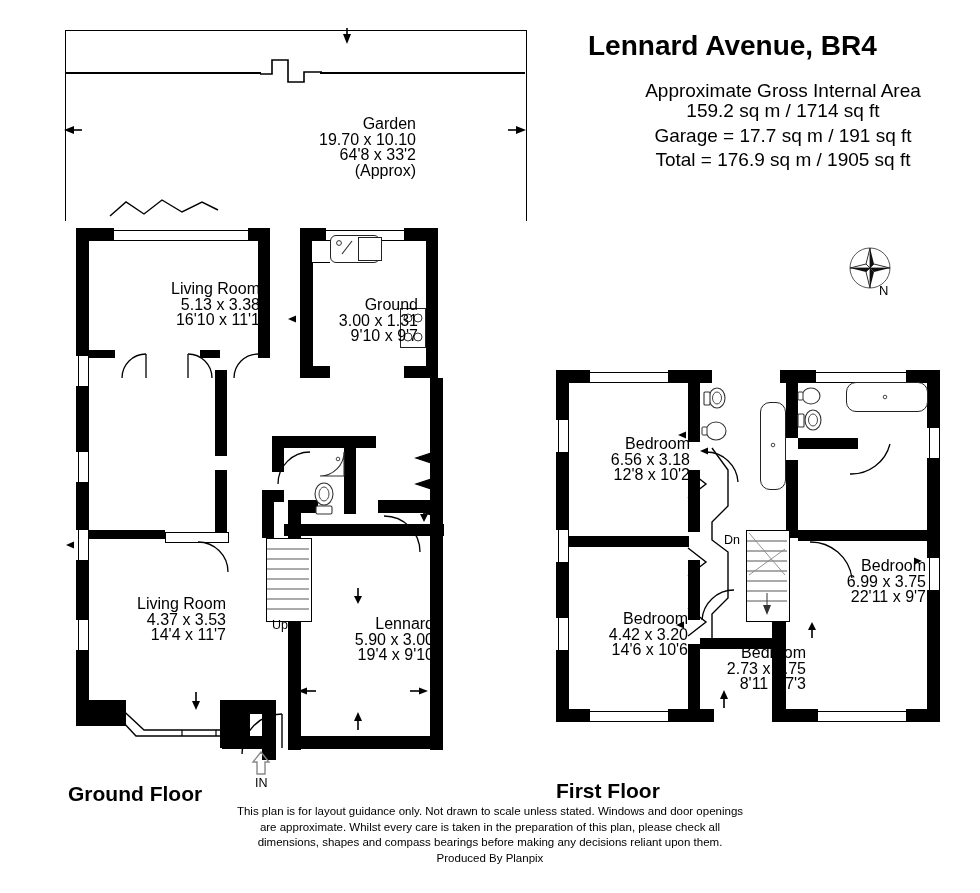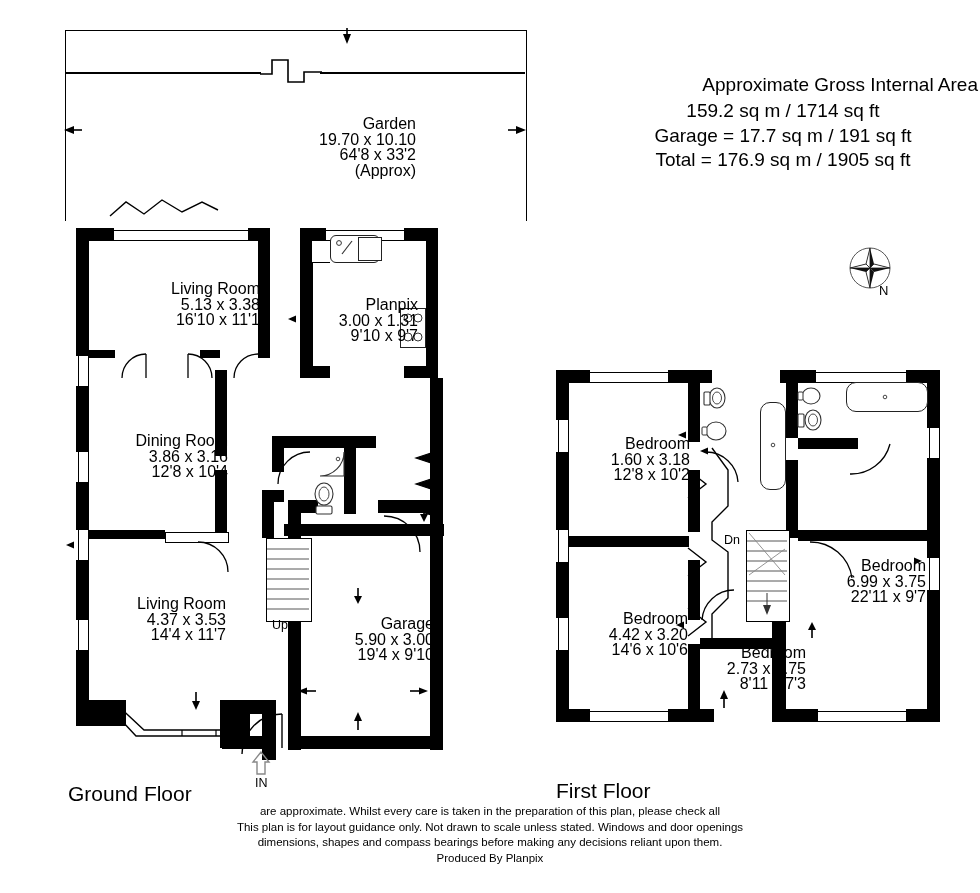--- a/index.html
+++ b/index.html
@@ -33,29 +33,29 @@
     letter-spacing: 0px;
     white-space: nowrap;
   }
   .hdr-line {
     width: 390px;
     left: 588px;
     font-size: 19px;
     text-align: center;
     white-space: nowrap;
   }
-  .hdr-l1 { top: 74px; text-align: right; }
+  .hdr-l1 { top: 80px; }
   .hdr-l2 { top: 100px; }
   .hdr-l3 { top: 125px; }
   .hdr-l4 { top: 149px; }
 
   
   .floor-title {
     font-size: 21px;
-    font-weight: normal;
+    font-weight: bold;
     white-space: nowrap;
   }
   .ft-ground { left: 68px; top: 782px; }
   .ft-first  { left: 556px; top: 779px; }
 
   
   .footer {
     left: 0px; top: 804px;
     width: 980px;
     text-align: center;
@@ -99,20 +99,21 @@
   .compass-n {
     font-size: 13px;
     font-weight: normal;
   }
 </style>
 </head>
 <body>
 
 <div id="stage">
 
+  <div class="abs hdr-title">Lennard Avenue, BR4</div>
   <div class="abs hdr-line hdr-l1">Approximate Gross Internal Area</div>
   <div class="abs hdr-line hdr-l2">159.2 sq m / 1714 sq ft</div>
   <div class="abs hdr-line hdr-l3">Garage = 17.7 sq m / 191 sq ft</div>
   <div class="abs hdr-line hdr-l4">Total = 176.9 sq m / 1905 sq ft</div>
 
   <div class="abs sv" style="left:848px; top:246px;">
     <svg width="44" height="44" viewBox="0 0 44 44">
       <circle cx="22" cy="22" r="20" fill="#ffffff" stroke="#555" stroke-width="1"></circle>
       <polygon points="22,2 26,18 22,22 18,18" fill="#111"></polygon>
       <polygon points="22,42 26,26 22,22 18,26" fill="#111"></polygon>
@@ -223,21 +224,21 @@
       </svg>
   </div>
 
   <div class="abs room" style="left:96px; top:281px; width:164px;">
     <div class="nm">Living Room</div>
     <div class="d1">5.13 x 3.38</div>
     <div class="d2">16'10 x 11'1</div>
   </div>
 
   <div class="abs room" style="left:318px; top:297px; width:100px;">
-    <div class="nm">Planpix</div>
+    <div class="nm">Ground</div>
     <div class="d1">3.00 x 1.31</div>
     <div class="d2">9'10 x 9'7</div>
   </div>
 
   <div class="abs sv" style="left:120px; top:352px;">
     <svg width="46" height="28" viewBox="0 0 46 28">
         <path d="M2,26 A24,24 0 0 1 26,2" fill="none" stroke="#000" stroke-width="1.3"></path>
         <line x1="26" y1="2" x2="26" y2="26" stroke="#000" stroke-width="1.3"></line>
       </svg>
   </div>
@@ -249,25 +250,20 @@
   </div>
   <div class="abs sv" style="left:232px; top:352px;">
     <svg width="40" height="28" viewBox="0 0 40 28">
         <path d="M2,26 A24,24 0 0 1 26,2" fill="none" stroke="#000" stroke-width="1.3"></path>
       </svg>
   </div>
 
   <div class="abs wall" style="left:89px; top:350px; width:26px; height:8px;"></div>
   <div class="abs wall" style="left:200px; top:350px; width:20px; height:8px;"></div>
 
-  <div class="abs room" style="left:88px; top:433px; width:140px;">
-    <div class="nm">Dining Room</div>
-    <div class="d1">3.86 x 3.16</div>
-    <div class="d2">12'8 x 10'4</div>
-  </div>
 
   <div class="abs wall" style="left:89px; top:530px; width:76px; height:9px;"></div>
   <div class="abs thin" style="left:165px; top:532px; width:62px; height:9px; border:1.3px solid #000; background:#fff;"></div>
   <div class="abs sv" style="left:196px; top:540px;">
     <svg width="40" height="34" viewBox="0 0 40 34">
         <path d="M2,2 A30,30 0 0 1 32,32" fill="none" stroke="#000" stroke-width="1.3"></path>
         <line x1="2" y1="2" x2="2" y2="2" stroke="#000" stroke-width="1.3"></line>
       </svg>
   </div>
 
@@ -312,21 +308,21 @@
       </svg>
   </div>
   <div class="abs lbl-small" style="left:255px; top:776px;">IN</div>
 
   <div class="abs wall" style="left:288px; top:500px; width:13px; height:250px;"></div>
   <div class="abs wall" style="left:430px; top:378px; width:13px; height:372px;"></div>
   <div class="abs wall" style="left:288px; top:500px; width:30px; height:13px;"></div>
   <div class="abs wall" style="left:378px; top:500px; width:56px; height:13px;"></div>
 
   <div class="abs room" style="left:294px; top:616px; width:140px;">
-    <div class="nm">Garage</div>
+    <div class="nm">Lennard</div>
     <div class="d1">5.90 x 3.00</div>
     <div class="d2">19'4 x 9'10</div>
   </div>
   <div class="abs sv" style="left:352px; top:588px;">
     <svg width="12" height="16" viewBox="0 0 12 16">
         <rect x="5.2" y="0" width="1.6" height="8" fill="#000"></rect>
         <polygon points="6,16 2,8 10,8" fill="#000"></polygon>
       </svg>
   </div>
   <div class="abs sv" style="left:352px; top:712px;">
@@ -573,21 +569,21 @@
   </div>
   <div class="abs sv" style="left:718px; top:690px;">
     <svg width="12" height="18" viewBox="0 0 12 18">
         <rect x="5.2" y="8" width="1.6" height="10" fill="#000"></rect>
         <polygon points="6,0 2,9 10,9" fill="#000"></polygon>
       </svg>
   </div>
 
   <div class="abs room" style="left:580px; top:436px; width:110px;">
     <div class="nm">Bedroom</div>
-    <div class="d1">1.60 x 3.18</div>
+    <div class="d1">6.56 x 3.18</div>
     <div class="d2">12'8 x 10'2</div>
   </div>
 
   <div class="abs room" style="left:800px; top:558px; width:126px;">
     <div class="nm">Bedroom</div>
     <div class="d1">6.99 x 3.75</div>
     <div class="d2">22'11 x 9'7</div>
   </div>
 
   <div class="abs room" style="left:578px; top:611px; width:110px;">
@@ -598,19 +594,19 @@
 
   <div class="abs room" style="left:696px; top:645px; width:110px;">
     <div class="nm">Bedroom</div>
     <div class="d1">2.73 x 1.75</div>
     <div class="d2">8'11 x 7'3</div>
   </div>
 
   <div class="abs floor-title ft-first">First Floor</div>
 
   <div class="abs footer">
+    <div>This plan is for layout guidance only. Not drawn to scale unless stated. Windows and door openings</div>
     <div>are approximate. Whilst every care is taken in the preparation of this plan, please check all</div>
-    <div>This plan is for layout guidance only. Not drawn to scale unless stated. Windows and door openings</div>
     <div>dimensions, shapes and compass bearings before making any decisions reliant upon them.</div>
     <div>Produced By Planpix</div>
   </div>
 
 </div>
 
 </body></html>

